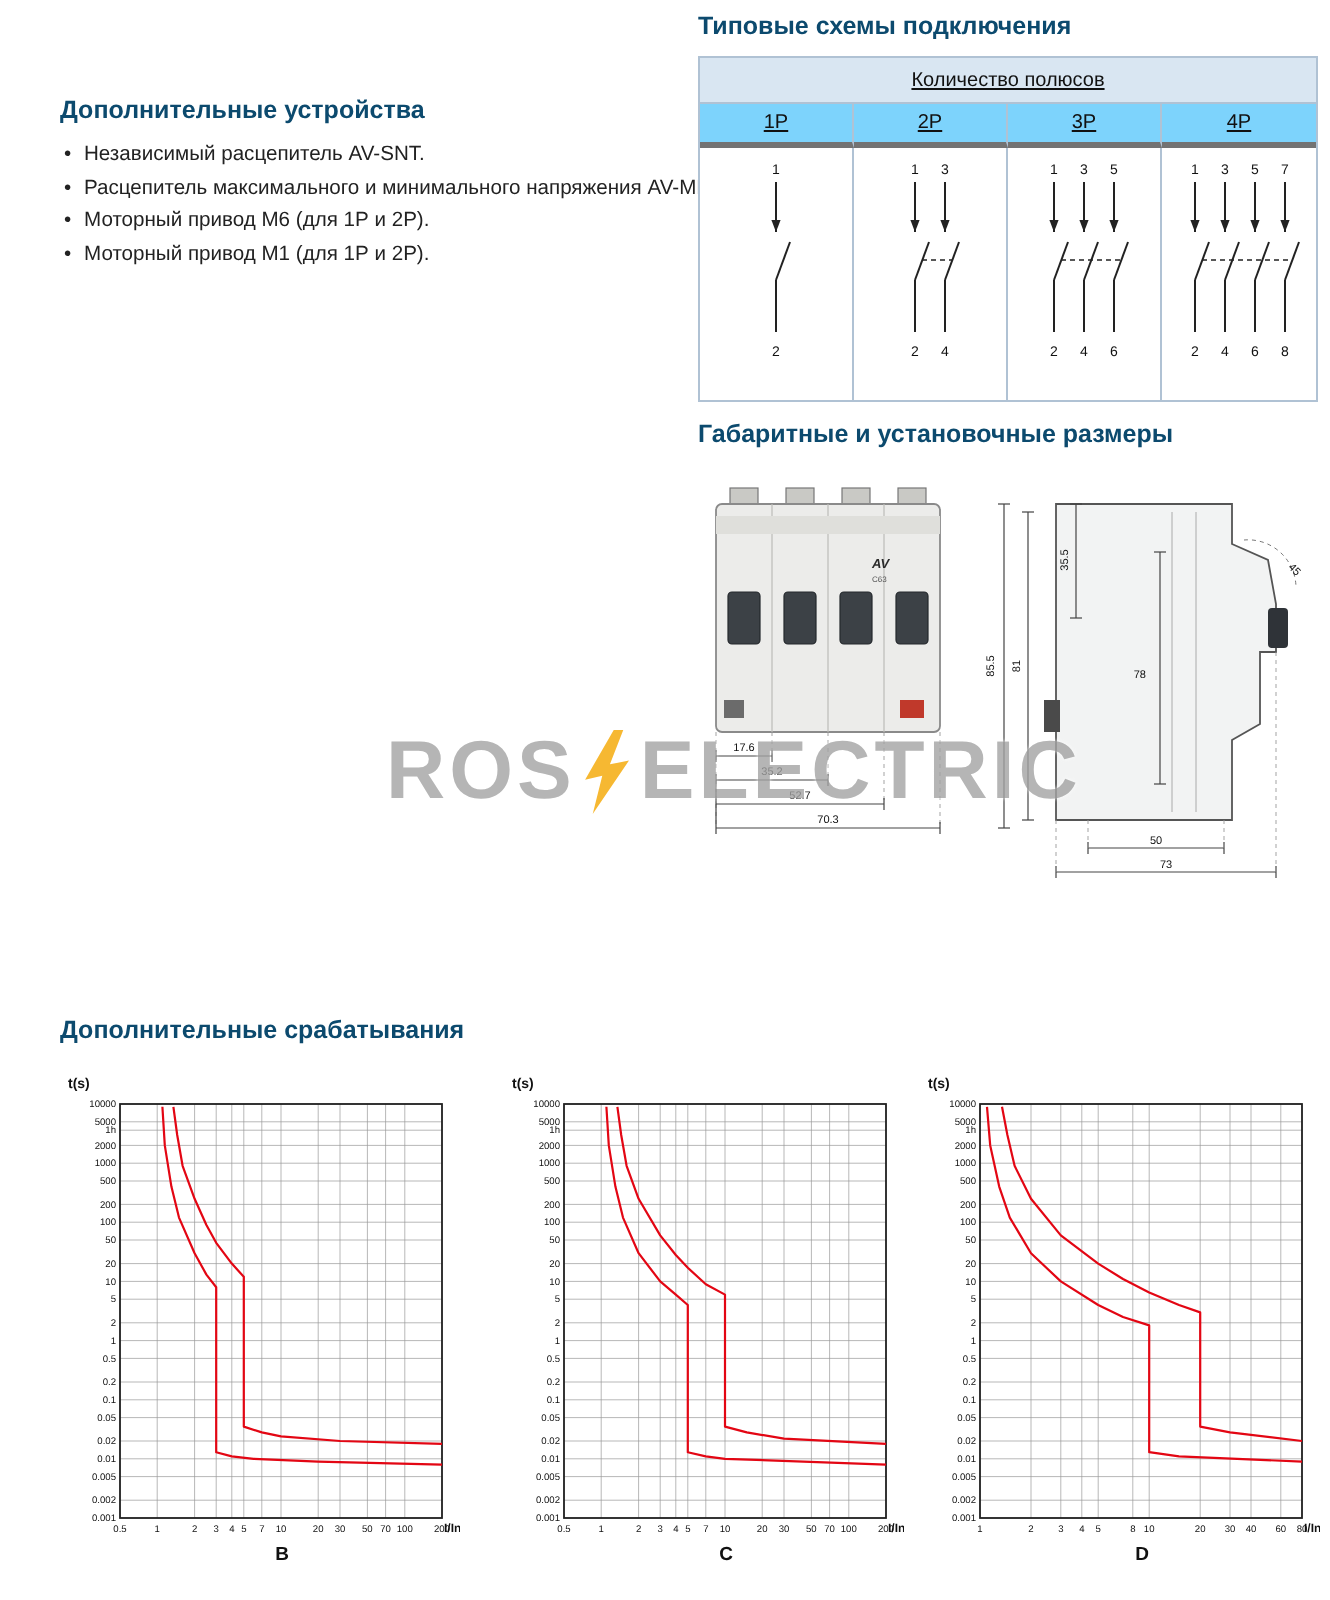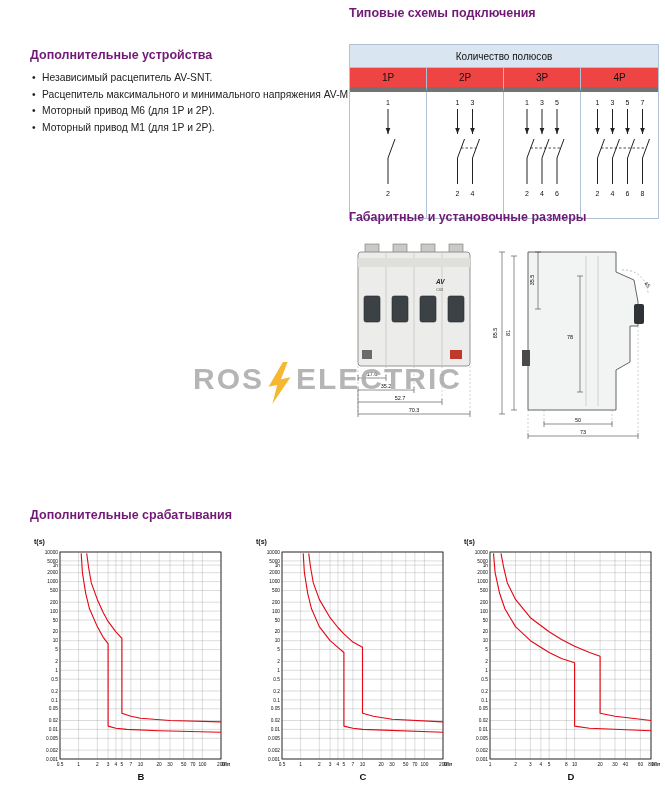--- a/index.html
+++ b/index.html
@@ -1,39 +1,39 @@
 <!DOCTYPE html>
 <html><head>
 <meta charset="utf-8">
 <style>
   html,body{margin:0;padding:0;}
   body{
     width:665px;height:800px;position:relative;background:#ffffff;
     font-family:"Liberation Sans", sans-serif;color:#111;overflow:hidden;
   }
-  h2{margin:0;font-size:12.5px;font-weight:bold;color:#701a75;}
+  h2{margin:0;font-size:12.5px;font-weight:bold;color:#0c4a6e;}
   .devices{position:absolute;left:30px;top:48px;width:330px;}
   .devices ul{margin:8px 0 0 0;padding:0;list-style:none;}
   .devices li{font-size:10.3px;line-height:1.62;color:#222;padding-left:12px;position:relative;}
   .devices li::before{content:"•";position:absolute;left:2px;top:0;color:#222;}
   .schemes-title{position:absolute;left:349px;top:6px;}
-  .schemes-table{position:absolute;left:349px;top:44px;width:308px;border:1px solid #b0c2d4;background:#fff;}
+  .schemes-table{position:absolute;left:349px;top:28px;width:308px;border:1px solid #b0c2d4;background:#fff;text-decoration:underline;}
   .pt-header{height:22px;background:#d9e6f2;display:flex;align-items:center;justify-content:center;
     font-size:10px;border-bottom:1px solid #b0c2d4;}
   .pt-labels,.pt-body{display:grid;grid-template-columns:repeat(4,1fr);}
-  .pt-label{height:19px;background:#ef4444;border-bottom:5px solid #737373;border-right:1px solid #b0c2d4;
+  .pt-label{height:19px;background:#7dd3fc;border-bottom:3px solid #737373;border-right:1px solid #b0c2d4;
     display:flex;align-items:center;justify-content:center;font-size:10px;}
   .pt-label:last-child{border-right:none;text-align:center;}
   .pt-cell{height:126px;border-right:1px solid #b0c2d4;display:flex;align-items:center;justify-content:center;background:#fff;}
   .pt-cell:last-child{border-right:none;}
   .dims-title{position:absolute;left:349px;top:210px;text-align:right;}
   .front-svg{position:absolute;left:352px;top:242px;}
   .side-svg{position:absolute;left:486px;top:242px;}
-  .watermark{position:absolute;left:193px;top:362px;display:flex;
-    font-size:30px;font-weight:bold;letter-spacing:2px;color:#a3a3a3;opacity:0.8;
+  .watermark{position:absolute;left:193px;top:362px;display:flex;align-items:center;
+    font-size:41px;font-weight:bold;letter-spacing:2px;color:#a3a3a3;opacity:0.8;
     text-shadow:0 0 2px #ffffff;pointer-events:none;z-index:5;}
   .watermark svg{margin:0 4px;}
   .trip-title{position:absolute;left:30px;top:508px;}
   .chart{position:absolute;top:534px;width:200px;height:250px;}
 </style>
 </head>
 <body>
 
 <div class="devices">
   <h2>Дополнительные устройства</h2>

